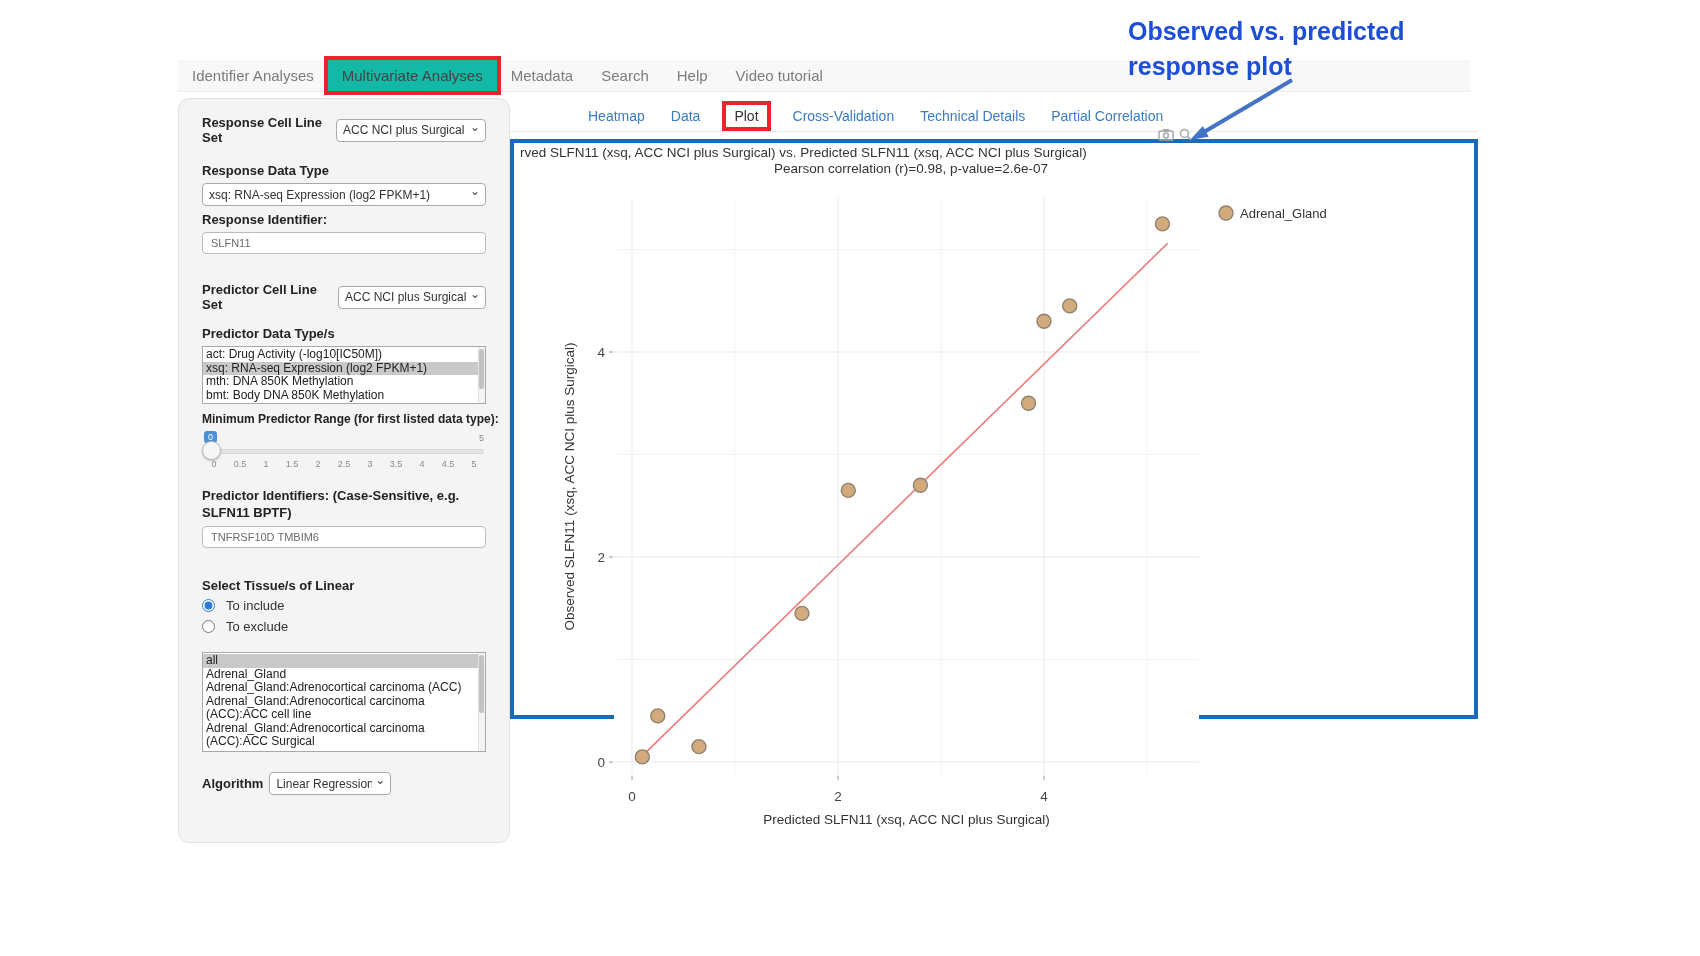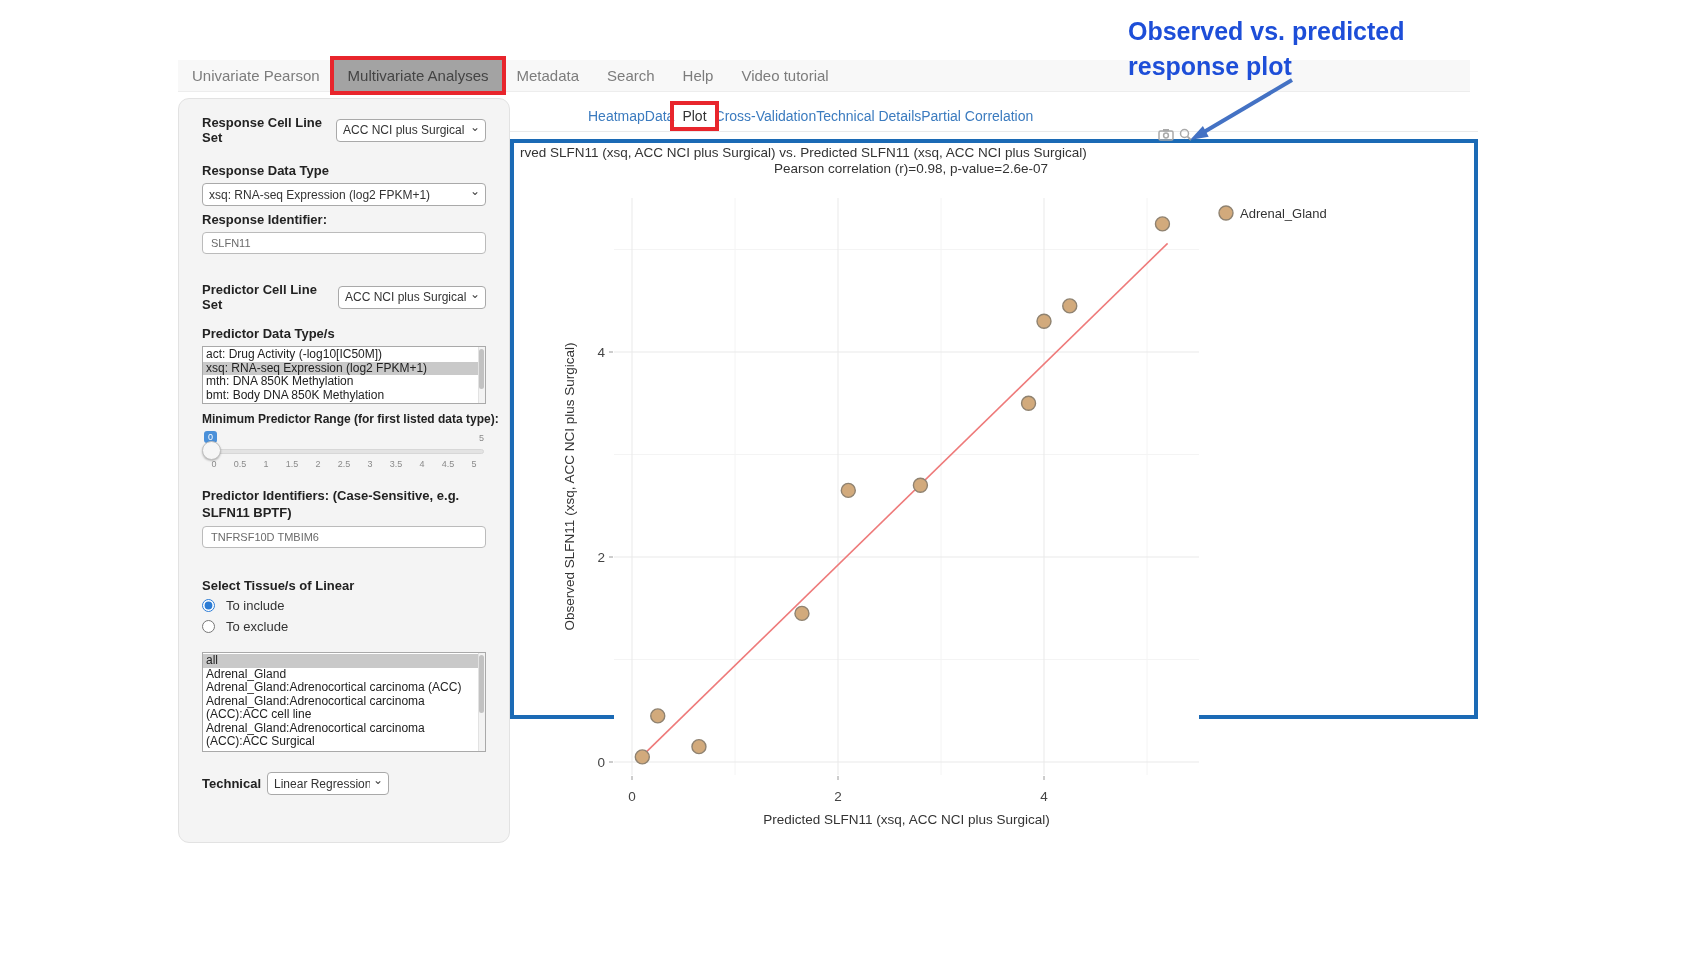--- a/index.html
+++ b/index.html
@@ -2,21 +2,21 @@
 <html><head>
 <meta charset="utf-8">
 <style>
   * { box-sizing: border-box; margin: 0; padding: 0; }
   html,body { width:1700px; height:956px; background:#ffffff; font-family:"Liberation Sans", sans-serif; position:relative; overflow:hidden; }
 
   
   .navbar { position:absolute; left:178px; top:60px; width:1292px; height:32px;
             background:#f8f8f8; border-bottom:1px solid #ededed; display:flex; align-items:stretch; }
   .nav-item { display:flex; align-items:center; padding:0 14px; font-size:15px; color:#7c7c7c; cursor:pointer; white-space:nowrap; }
-  .nav-item.active { background:#a3a3a3; color:#444; box-shadow:0 0 0 4px #e8252c; z-index:4; }
+  .nav-item.active { background:#14b8a6; color:#444; box-shadow:0 0 0 4px #e8252c; z-index:4; }
 
   
   .blue-note { position:absolute; left:1128px; top:14px; width:310px; font-size:25px; line-height:35px;
                font-weight:bold; color:#1d4ed8; z-index:6; }
   .note-arrow { position:absolute; left:1182px; top:76px; z-index:6; }
 
   
   .sidebar { position:absolute; left:178px; top:98px; width:332px; height:745px;
              background:#f4f4f4; border:1px solid #e2e2e2; border-radius:11px; padding:16px 23px; color:#222; }
   .fld-label { font-size:13px; font-weight:bold; color:#222; margin-bottom:5px; }
@@ -45,38 +45,38 @@
   .slider-handle { position:absolute; left:-2px; top:10px; width:19px; height:19px; border-radius:50%;
                    background:#f6f6f6; border:1px solid #bfbfbf; box-shadow:0 1px 2px rgba(0,0,0,.25); cursor:pointer; }
   .slider-ticks { position:absolute; left:0; right:0; top:28px; display:flex; justify-content:space-between; }
   .slider-ticks span { font-size:9px; color:#8a8a8a; width:20px; text-align:center; }
 
   .radio-row { display:flex; align-items:center; gap:11px; font-size:13px; color:#333; margin-bottom:6px; }
   .radio-row input { accent-color:#2b7bd4; width:13px; height:13px; }
 
   
   .tabs { position:absolute; left:510px; top:100px; width:968px; height:32px; display:flex; align-items:center;
-          padding-left:78px; border-bottom:1px solid #eaeaea; }
+          padding-left:78px; gap:26px; border-bottom:1px solid #eaeaea; }
   .tab { font-size:14px; color:#3b7bbf; cursor:pointer; white-space:nowrap; }
   .tab.active { color:#333; box-shadow:0 0 0 4px #e8252c; padding:3px 8px; z-index:4; }
 
   
   .plot-box { position:absolute; left:510px; top:139px; width:968px; height:580px;
               border:4px solid #1b6ab5; background:#fff; z-index:2; }
   .plot-title { position:absolute; left:6px; top:2px; font-size:13.5px; color:#333; white-space:nowrap; }
   .plot-subtitle { position:absolute; left:0; top:18px; width:794px; text-align:center; font-size:13.5px; color:#333; }
   .modebar { position:absolute; left:1158px; top:128px; z-index:3; color:#a9a9a9; display:flex; gap:5px; }
 </style>
 </head>
 <body>
 
 <div class="navbar">
 
     <div class="nav-item">
-      <span>Univariate Pearson</span>
+      <span>Identifier Analyses</span>
     </div>
 
     <div class="nav-item active">
       <span>Multivariate Analyses</span>
     </div>
 
     <div class="nav-item">
       <span>Metadata</span>
     </div>
 
@@ -187,21 +187,21 @@
       <div class="list-row"><span>Adrenal_Gland:Adrenocortical carcinoma (ACC):ACC cell line</span></div>
 
       <div class="list-row"><span>Adrenal_Gland:Adrenocortical carcinoma (ACC):ACC Surgical</span></div>
 
     <div class="scroll-track">
         <div class="scroll-thumb" style="top:2px; height:58px;"></div>
       </div>
   </div>
 
   <div class="row-inline" style="margin-top:20px;">
-    <div class="fld-label">Technical</div>
+    <div class="fld-label">Algorithm</div>
     <span class="sel-wrap"><select class="ctl" style="width:122px">
       <option>Linear Regression</option></select></span>
   </div>
 </div>
 
 <div class="tabs">
 
     <div class="tab"><span>Heatmap</span></div>
 
     <div class="tab"><span>Data</span></div>

